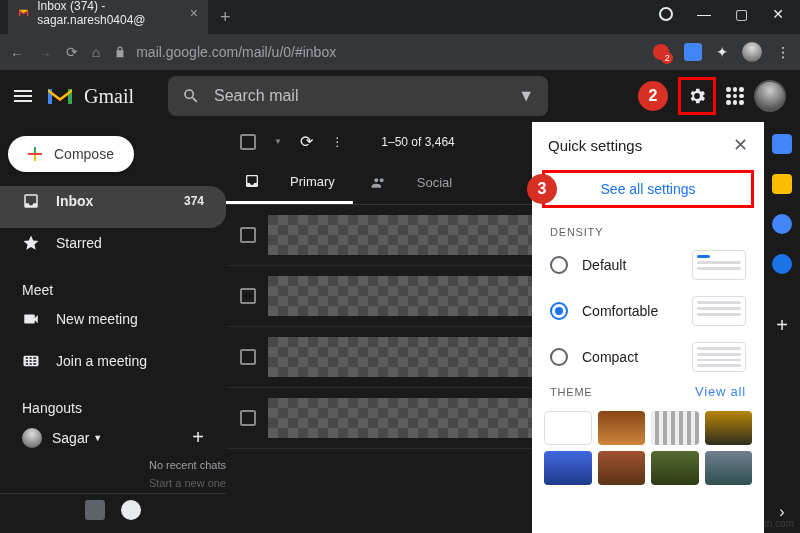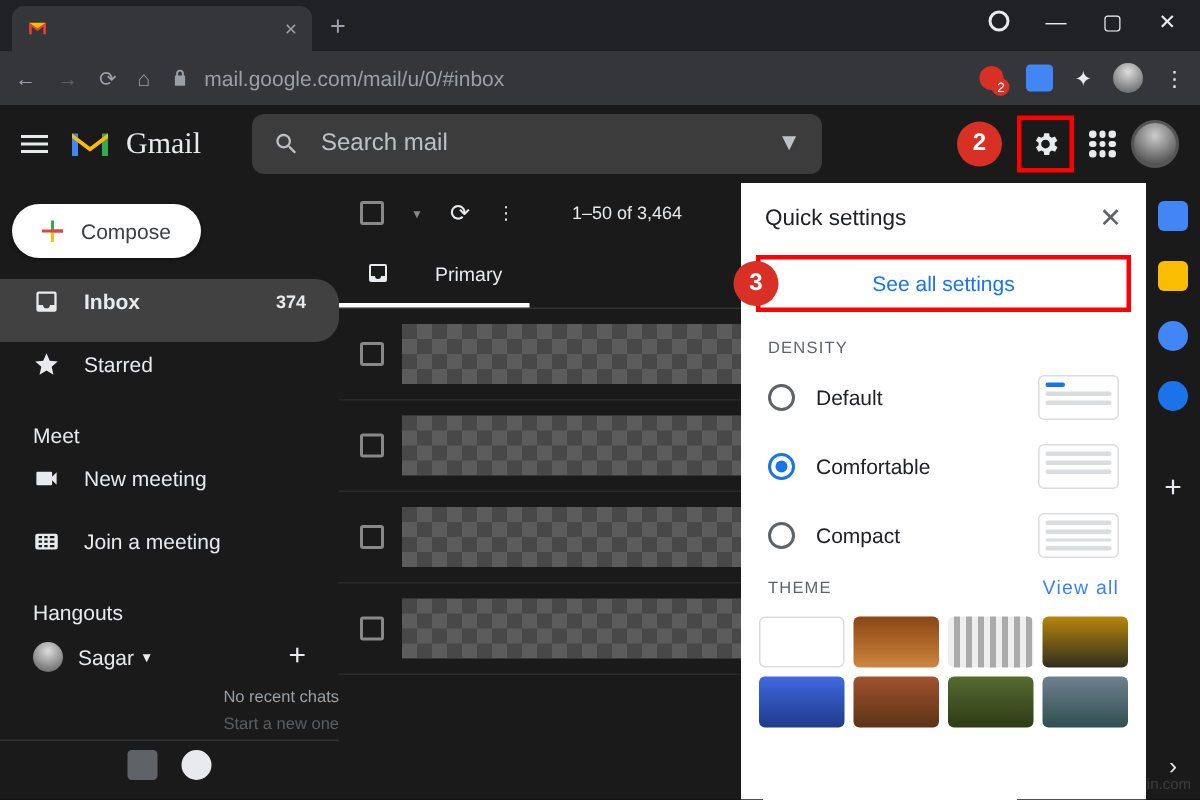--- a/index.html
+++ b/index.html
@@ -67,21 +67,21 @@
 .cbox { width: 16px; height: 16px; border: 2px solid #888; border-radius: 2px; }
 .toolbar .dd { font-size: 8px; color: #888; }
 .tabs { display: flex; border-bottom: 1px solid #333; }
 .gtab { padding: 12px 18px; color: #9aa0a6; display: flex; align-items: center; gap: 30px; font-size: 13px; }
 .gtab.active { color: #e8eaed; border-bottom: 3px solid #fff; font-weight: 500; }
 .rows { flex: 1; display: flex; flex-direction: column; }
 .row { display: flex; align-items: center; padding: 10px 14px; border-bottom: 1px solid #2a2a2a; gap: 12px; }
 .pixelated { flex: 1; height: 40px; background: repeating-conic-gradient(#666 0% 25%, #888 0% 50%) 0/20px 20px; opacity: 0.6; }
 
 
-.qpanel { position: absolute; top: 0; right: 36px; width: 270px; height: 100%; background: #fff; color: #202124; display: flex; flex-direction: column; }
+.qpanel { position: absolute; top: 0; right: 36px; width: 232px; height: 100%; background: #fff; color: #202124; display: flex; flex-direction: column; }
 .qhead { display: flex; align-items: center; padding: 12px 16px; font-size: 15px; }
 .qhead .x { margin-left: auto; color: #5f6368; font-size: 18px; }
 .seeall { margin: 2px 10px 14px; border: 3px solid #ff0000; padding: 8px; text-align: center; color: #1a73e8; font-size: 14px; position: relative; }
 .marker3 { position: absolute; left: -18px; top: 50%; transform: translateY(-50%); width: 30px; height: 30px; background: #d93025; border-radius: 50%; color: #fff; font-weight: bold; display: flex; align-items: center; justify-content: center; font-size: 16px; }
 .qsect { padding: 4px 18px; font-size: 11px; color: #5f6368; letter-spacing: 0.8px; font-weight: 500; }
 .radio-row { display: flex; align-items: center; padding: 8px 18px; gap: 14px; font-size: 14px; }
 .radio { width: 18px; height: 18px; border: 2px solid #5f6368; border-radius: 50%; position: relative; }
 .radio.on { border-color: #1a73e8; }
 .radio.on::after { content:""; position:absolute; inset:3px; background:#1a73e8; border-radius:50%; }
 .thumb { width: 54px; height: 30px; border: 1px solid #dadce0; border-radius: 4px; margin-left: auto; background: #fff; display: flex; flex-direction: column; padding: 4px; gap: 3px; }
@@ -102,20 +102,21 @@
 </style>
 </head>
 <body>
 
 <div class="titlebar">
   <div class="tab">
     <svg class="gmail-icon" viewBox="0 0 24 18">
         <path fill="#ea4335" d="M12 9L2 2v14h3V7l7 5 7-5v9h3V2z"></path>
         <path fill="#fbbc04" d="M2 2l10 7L22 2H2z"></path>
       </svg>
+    <span>Inbox (374) - sagar.naresh0404@</span>
     <span class="close">×</span>
   </div>
   <div class="newtab">+</div>
   <div class="winctrls">
     <div class="circle"></div>
     <span>—</span>
     <span>▢</span>
     <span>✕</span>
   </div>
 </div>
@@ -247,20 +248,26 @@
       <span style="font-size:16px">⟳</span>
       <span>⋮</span>
       <span style="margin-left:20px">1–50 of 3,464</span>
     </div>
     <div class="tabs">
       <div class="gtab active">
         <svg width="16" height="16" viewBox="0 0 24 24" fill="#e8eaed">
             <path d="M19 3H5a2 2 0 00-2 2v14a2 2 0 002 2h14a2 2 0 002-2V5a2 2 0 00-2-2zm0 12h-4a3 3 0 01-6 0H5V5h14v10z"></path>
           </svg>
         <span>Primary</span>
+      </div>
+      <div class="gtab">
+        <svg width="16" height="16" viewBox="0 0 24 24" fill="#9aa0a6">
+            <path d="M16 11c1.7 0 3-1.3 3-3s-1.3-3-3-3-3 1.3-3 3 1.3 3 3 3zm-8 0c1.7 0 3-1.3 3-3S9.7 5 8 5 5 6.3 5 8s1.3 3 3 3zm0 2c-2.3 0-7 1.2-7 3.5V19h14v-2.5c0-2.3-4.7-3.5-7-3.5z"></path>
+          </svg>
+        <span>Social</span>
       </div>
     </div>
     <div class="rows">
       <div class="row">
           <div class="cbox"></div>
           <div class="pixelated"></div>
         </div>
       <div class="row">
           <div class="cbox"></div>
           <div class="pixelated"></div>

